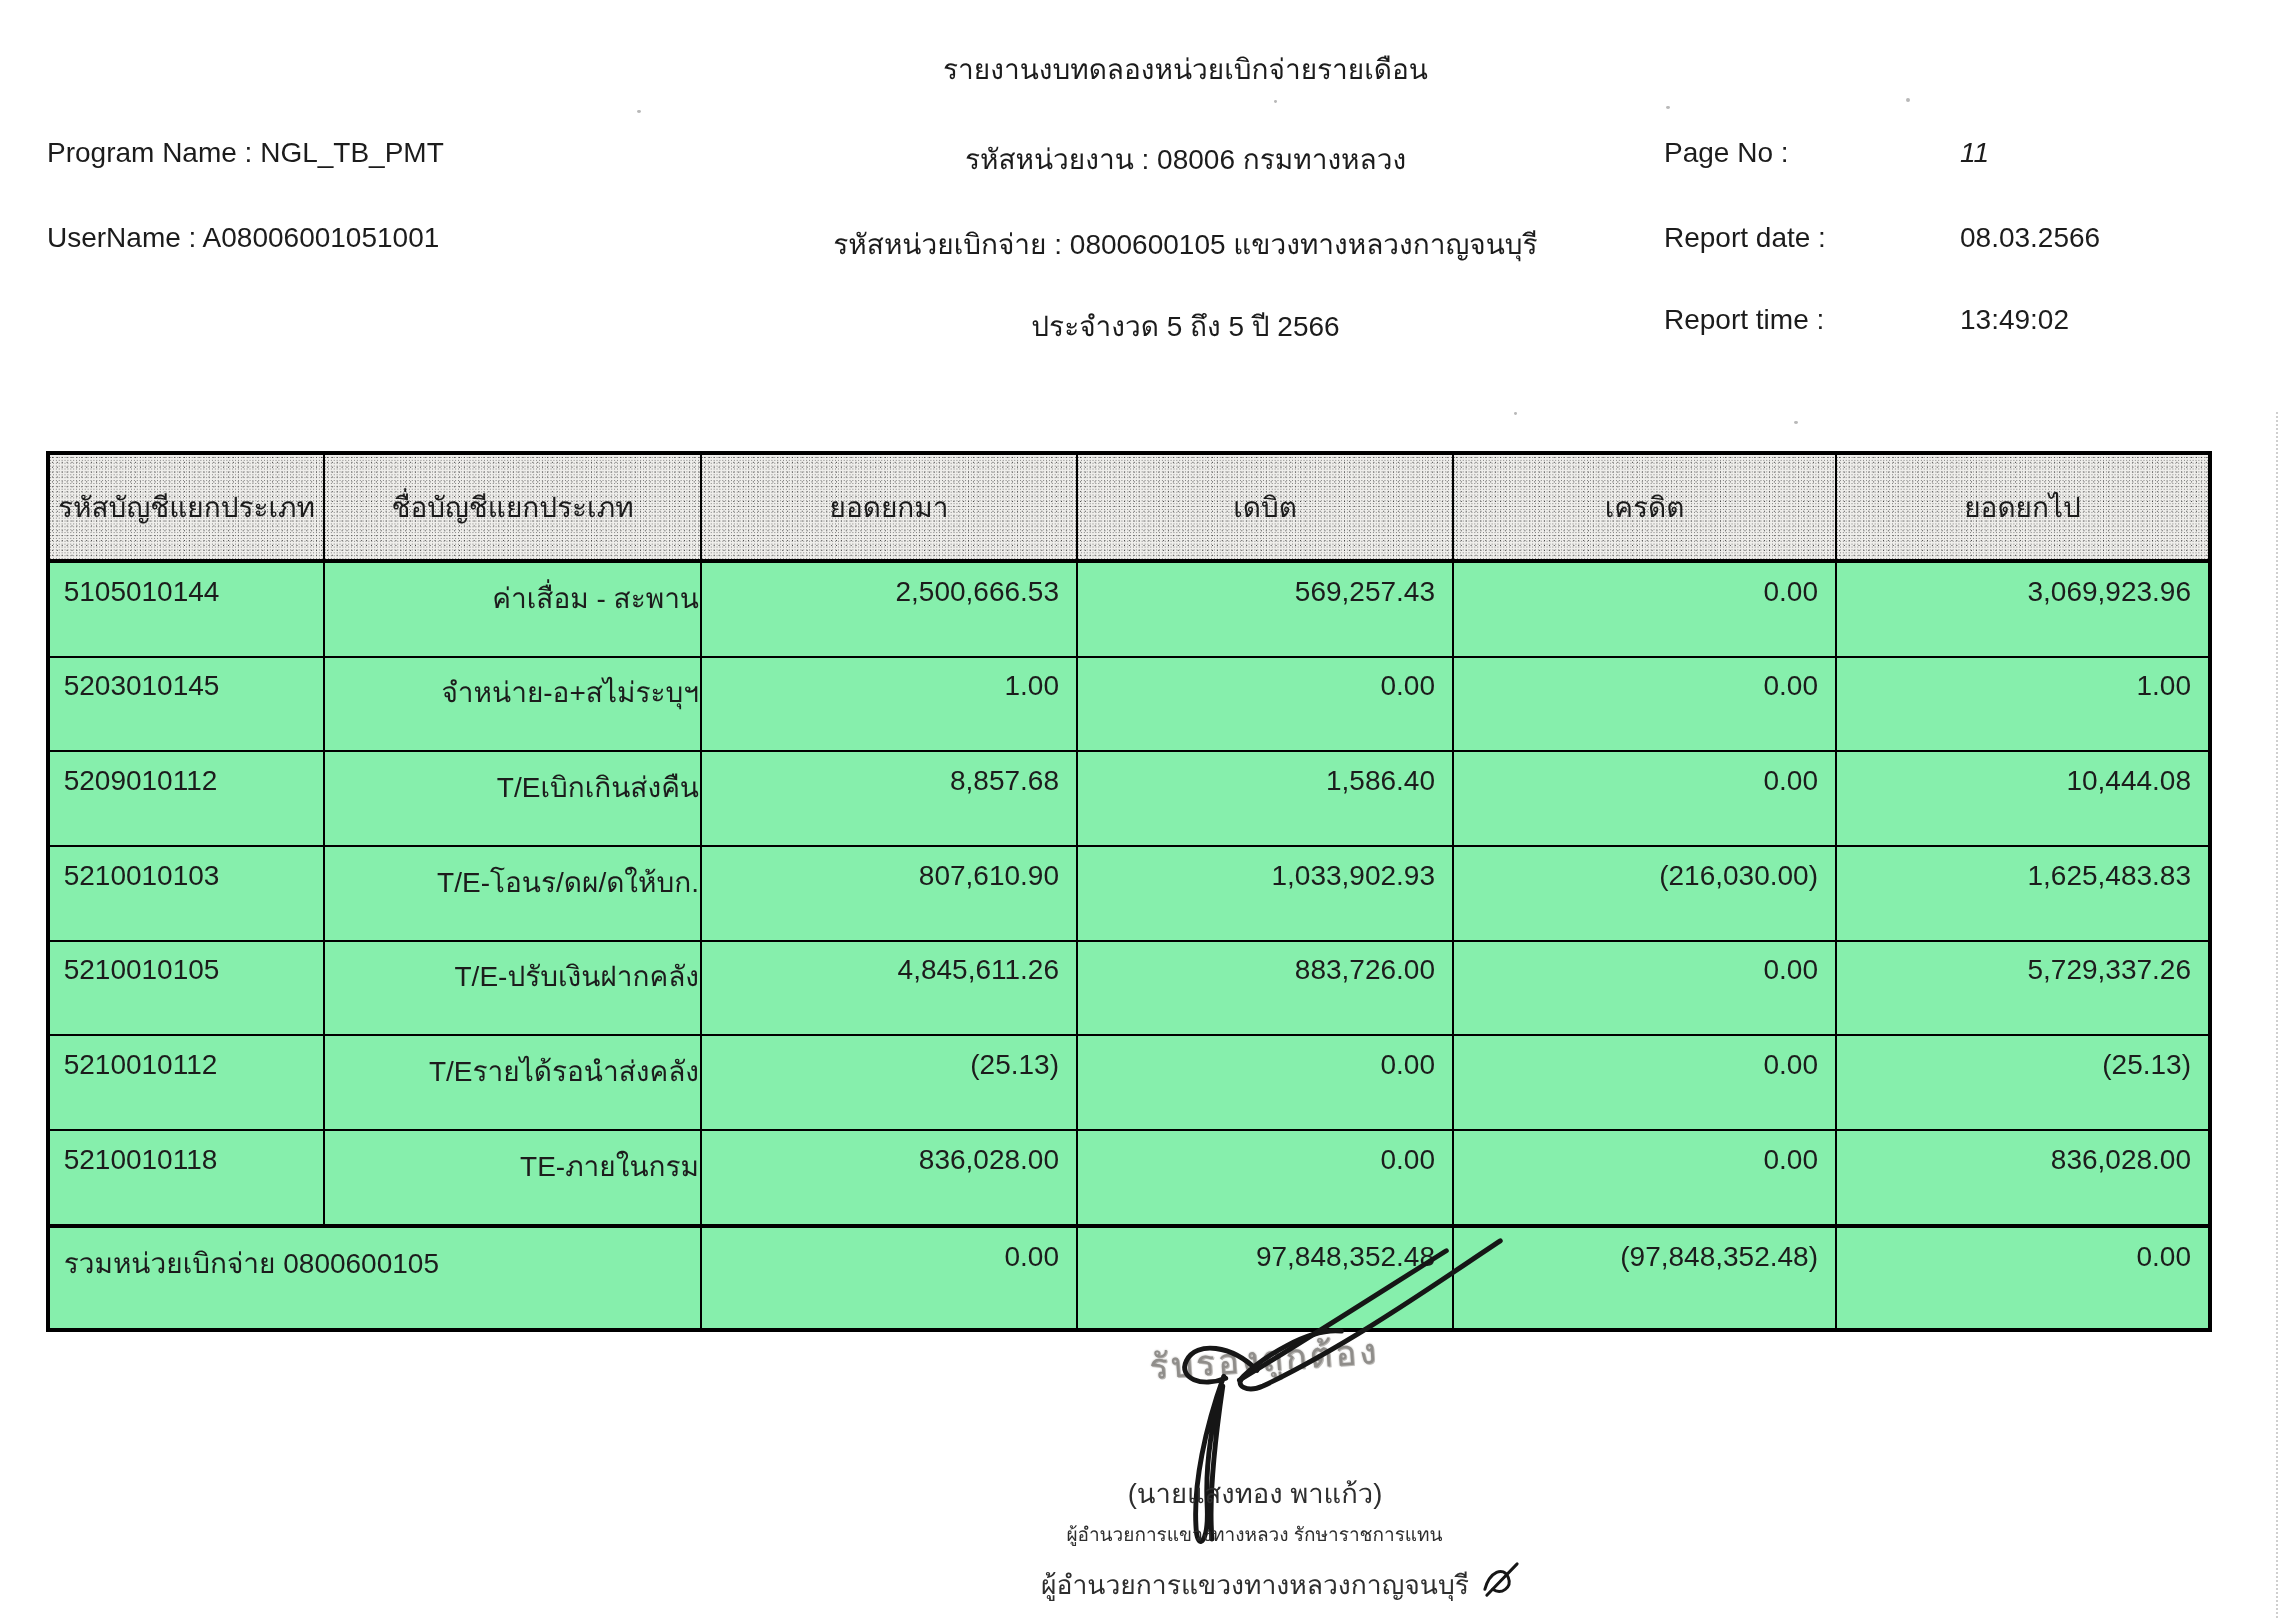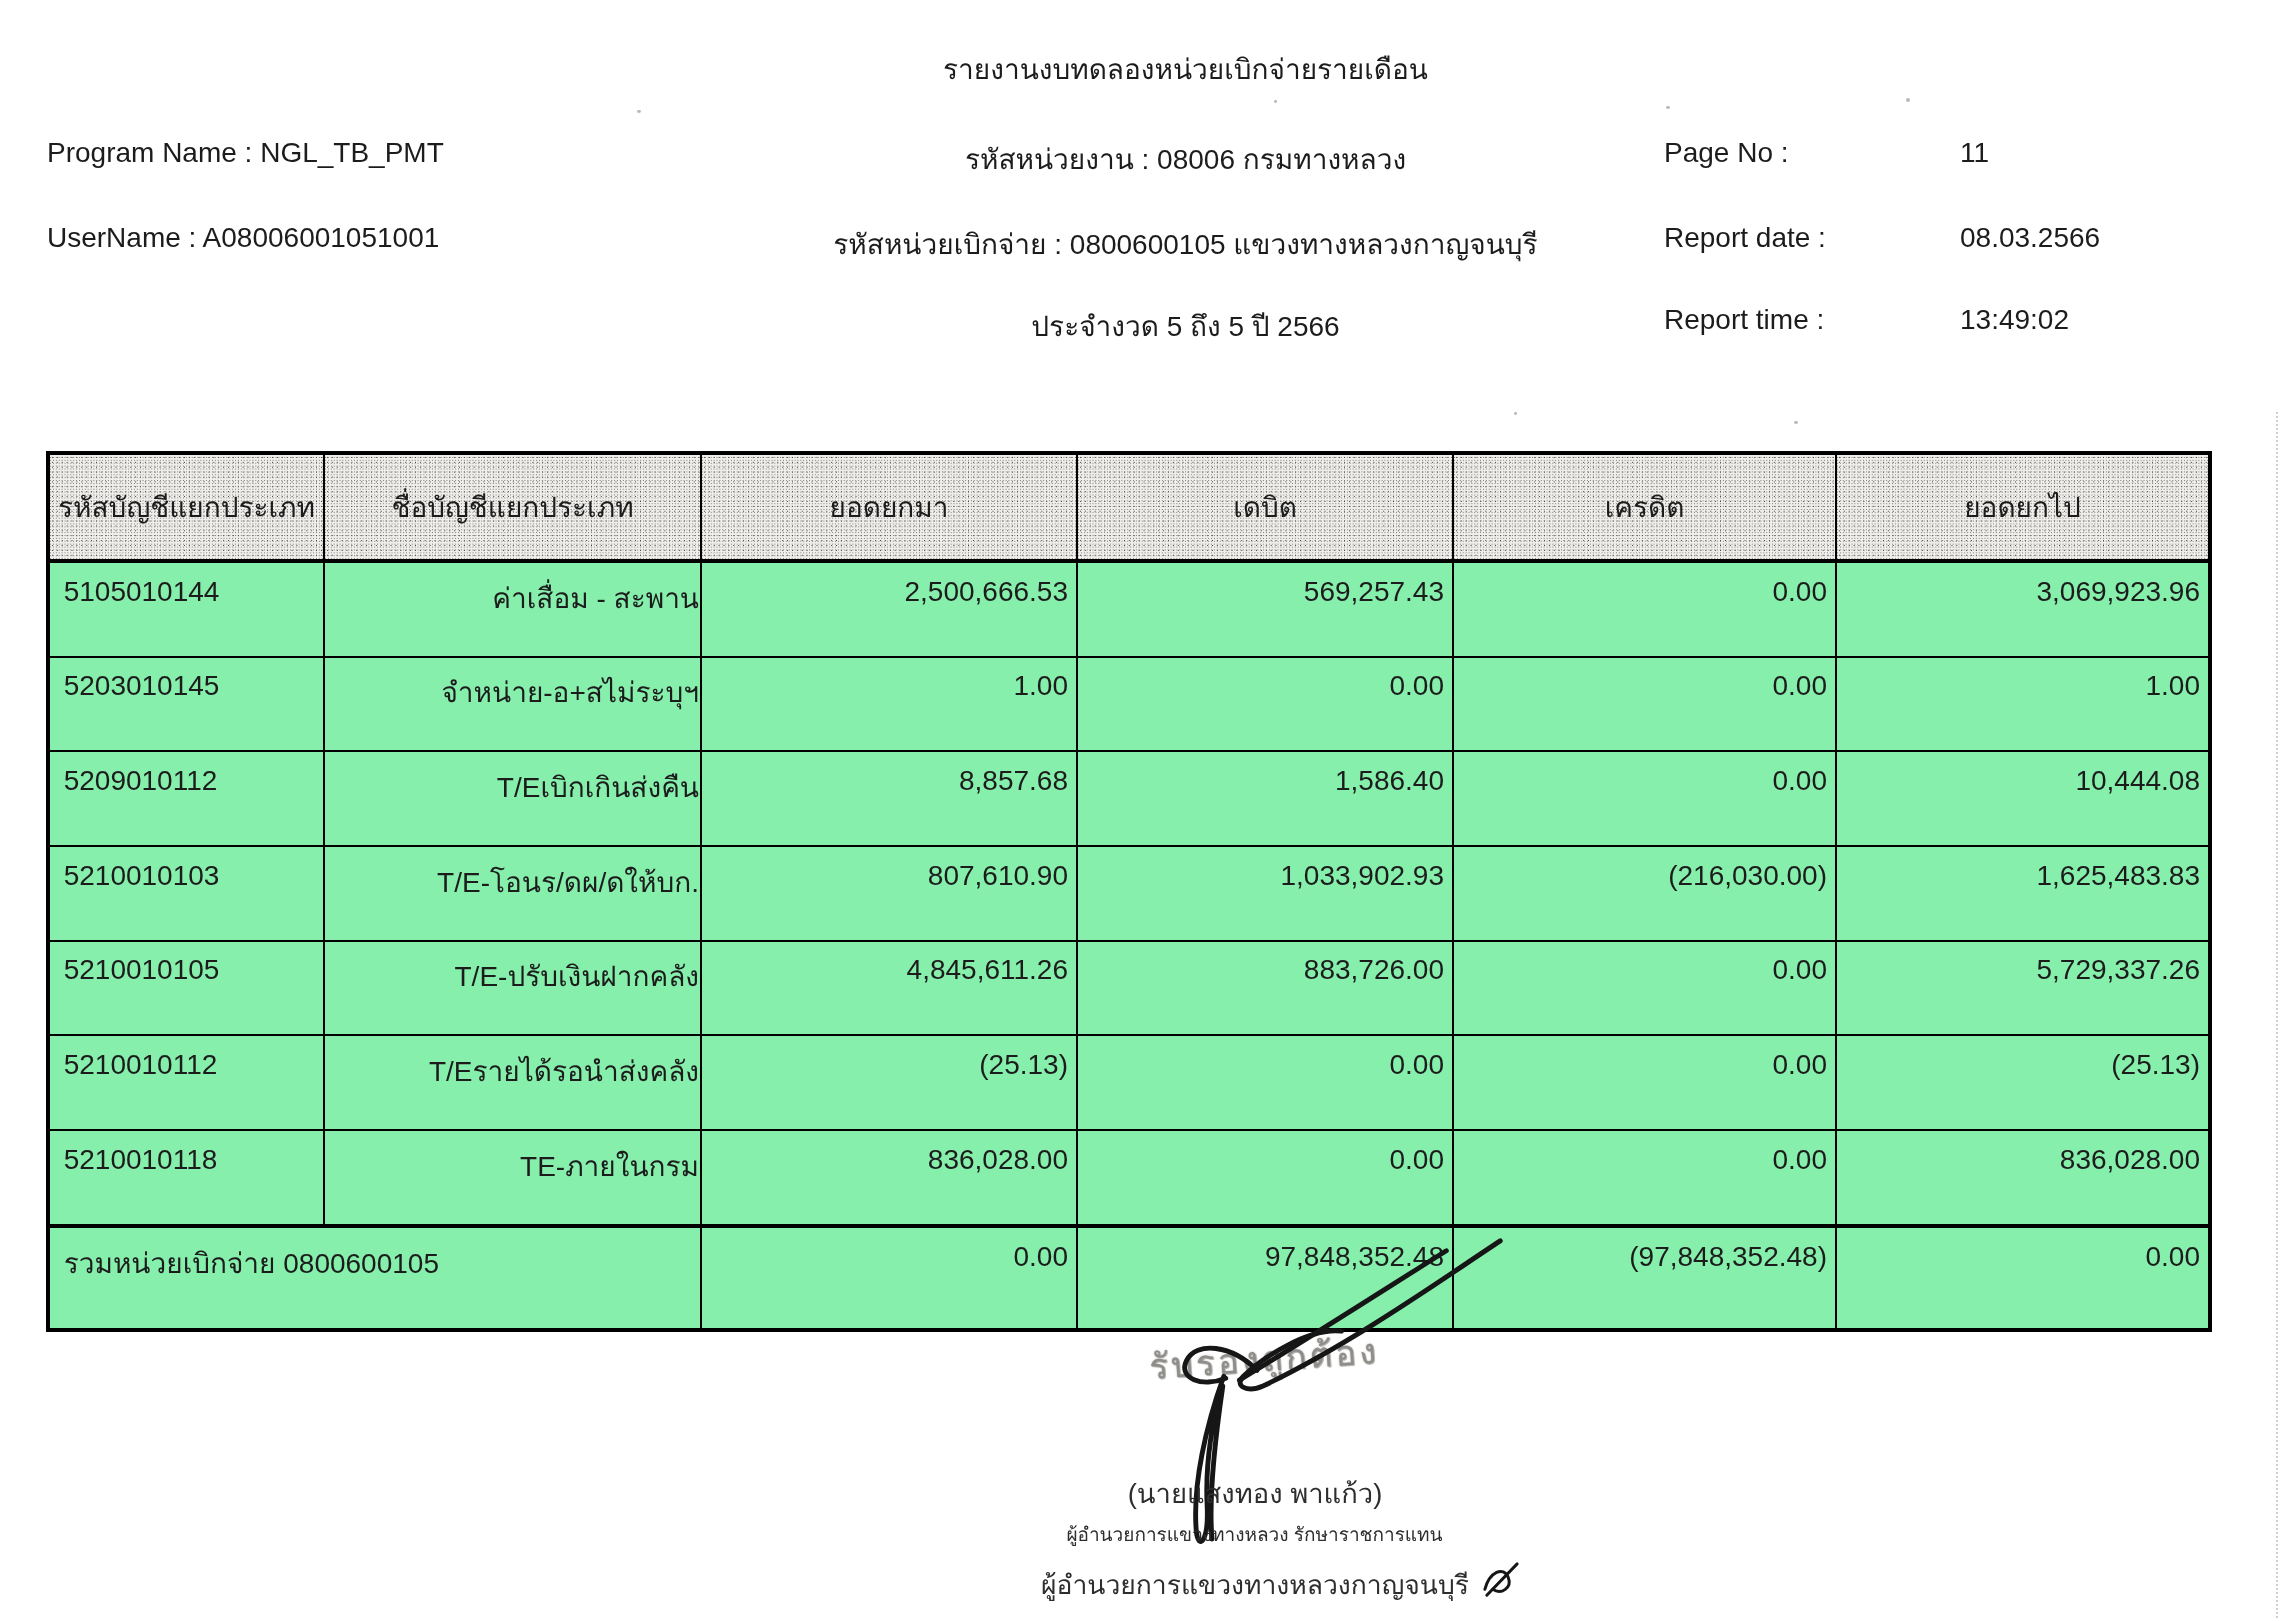--- a/index.html
+++ b/index.html
@@ -32,21 +32,21 @@
     background-image:
       radial-gradient(#3d3d3d 0.8px, transparent 0.9px),
       radial-gradient(#7a7a7a 0.7px, transparent 0.8px);
     background-size:4.9px 4.9px,2.9px 2.9px;
     background-position:0 0,2px 1px;
     border-bottom:4.9px solid #000;
   }
   table.tb td{height:79px;padding-top:12.7px;background:#86efac;}
   td.cell-code{padding-left:13.7px;text-align:left;}
   td.cell-name{padding-left:11.8px;text-align:right;}
-  td.num{padding-right:8px;text-align:right;}
+  td.num{padding-right:17px;text-align:right;}
   tr.total-row td{height:86px;border-top:4.9px solid #000;}
 
   
   .stamp{
     left:1149px;top:1331px;font-size:35px;letter-spacing:2.9px;
     color:#8f8d8a;transform:rotate(-4deg);
     text-shadow:0 0 2px #a9a7a4, 1px 1px 0 #bdbbb8;
     white-space:nowrap;
   }
   .sig-svg{left:1108px;top:1237px;}
@@ -65,21 +65,21 @@
 
 <div class="abs center-band hdr-text" style="top:47px;">รายงานงบทดลองหน่วยเบิกจ่ายรายเดือน</div>
 
 <div class="abs hdr-text" style="left:47px;top:137px;">
   <span>Program Name :</span>
   <span> </span>
   <span>NGL_TB_PMT</span>
 </div>
 <div class="abs center-band hdr-text" style="top:137px;">รหัสหน่วยงาน : 08006 กรมทางหลวง</div>
 <div class="abs hdr-text right-label" style="top:137px;">Page No :</div>
-<div class="abs hdr-text right-value" style="top:137px;">11</div>
+<div class="abs hdr-text right-value" style="top:137px;font-style:italic;">11</div>
 
 <div class="abs hdr-text" style="left:47px;top:222px;">
   <span>UserName :</span>
   <span> </span>
   <span>A08006001051001</span>
 </div>
 <div class="abs center-band hdr-text" style="top:222px;">รหัสหน่วยเบิกจ่าย : 0800600105 แขวงทางหลวงกาญจนบุรี</div>
 <div class="abs hdr-text right-label" style="top:222px;">Report date :</div>
 <div class="abs hdr-text right-value" style="top:222px;">08.03.2566</div>
 

